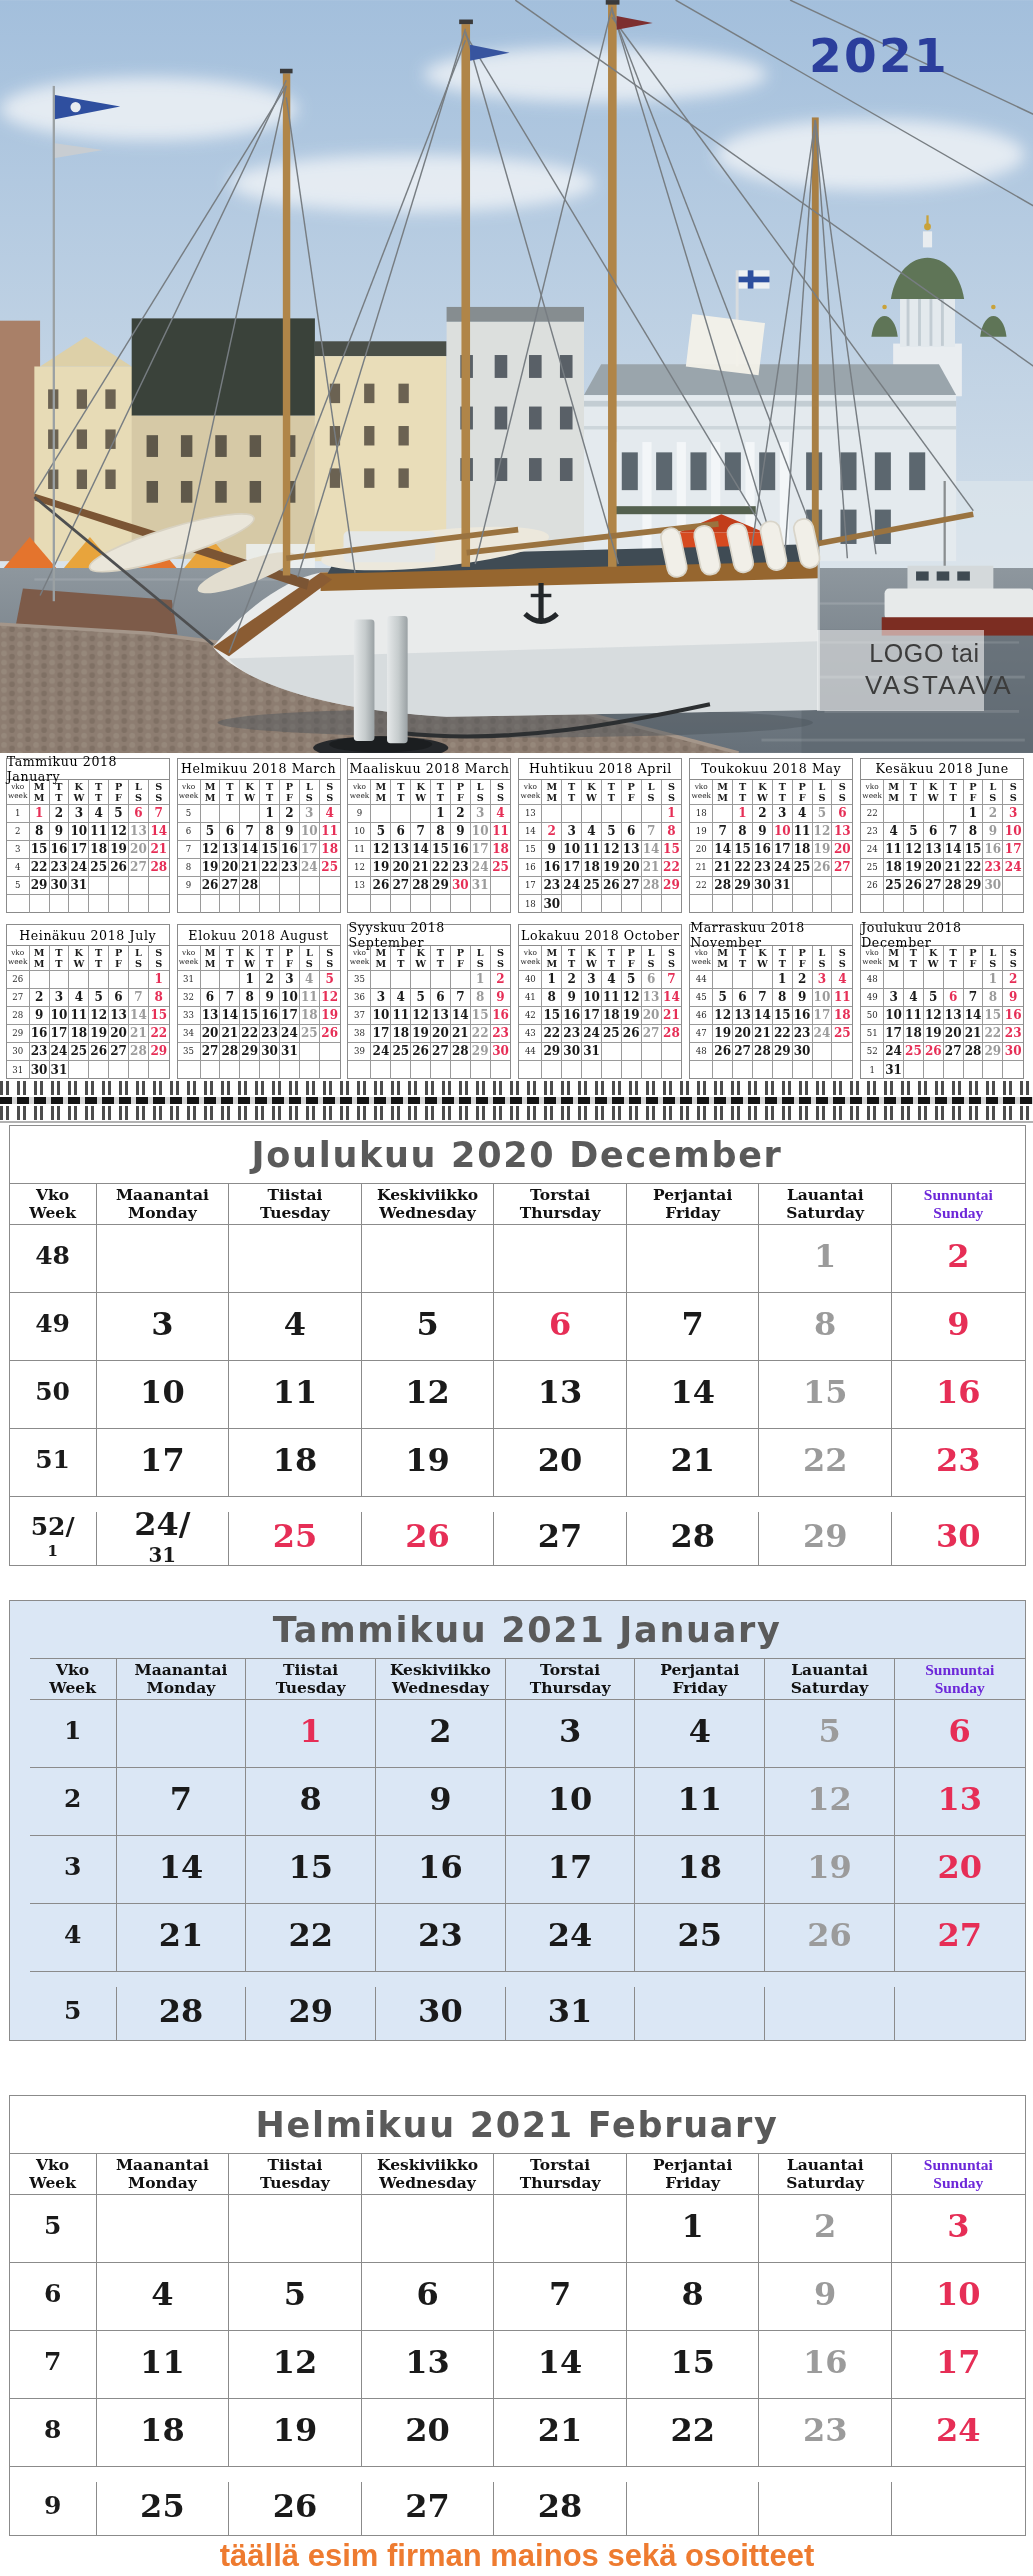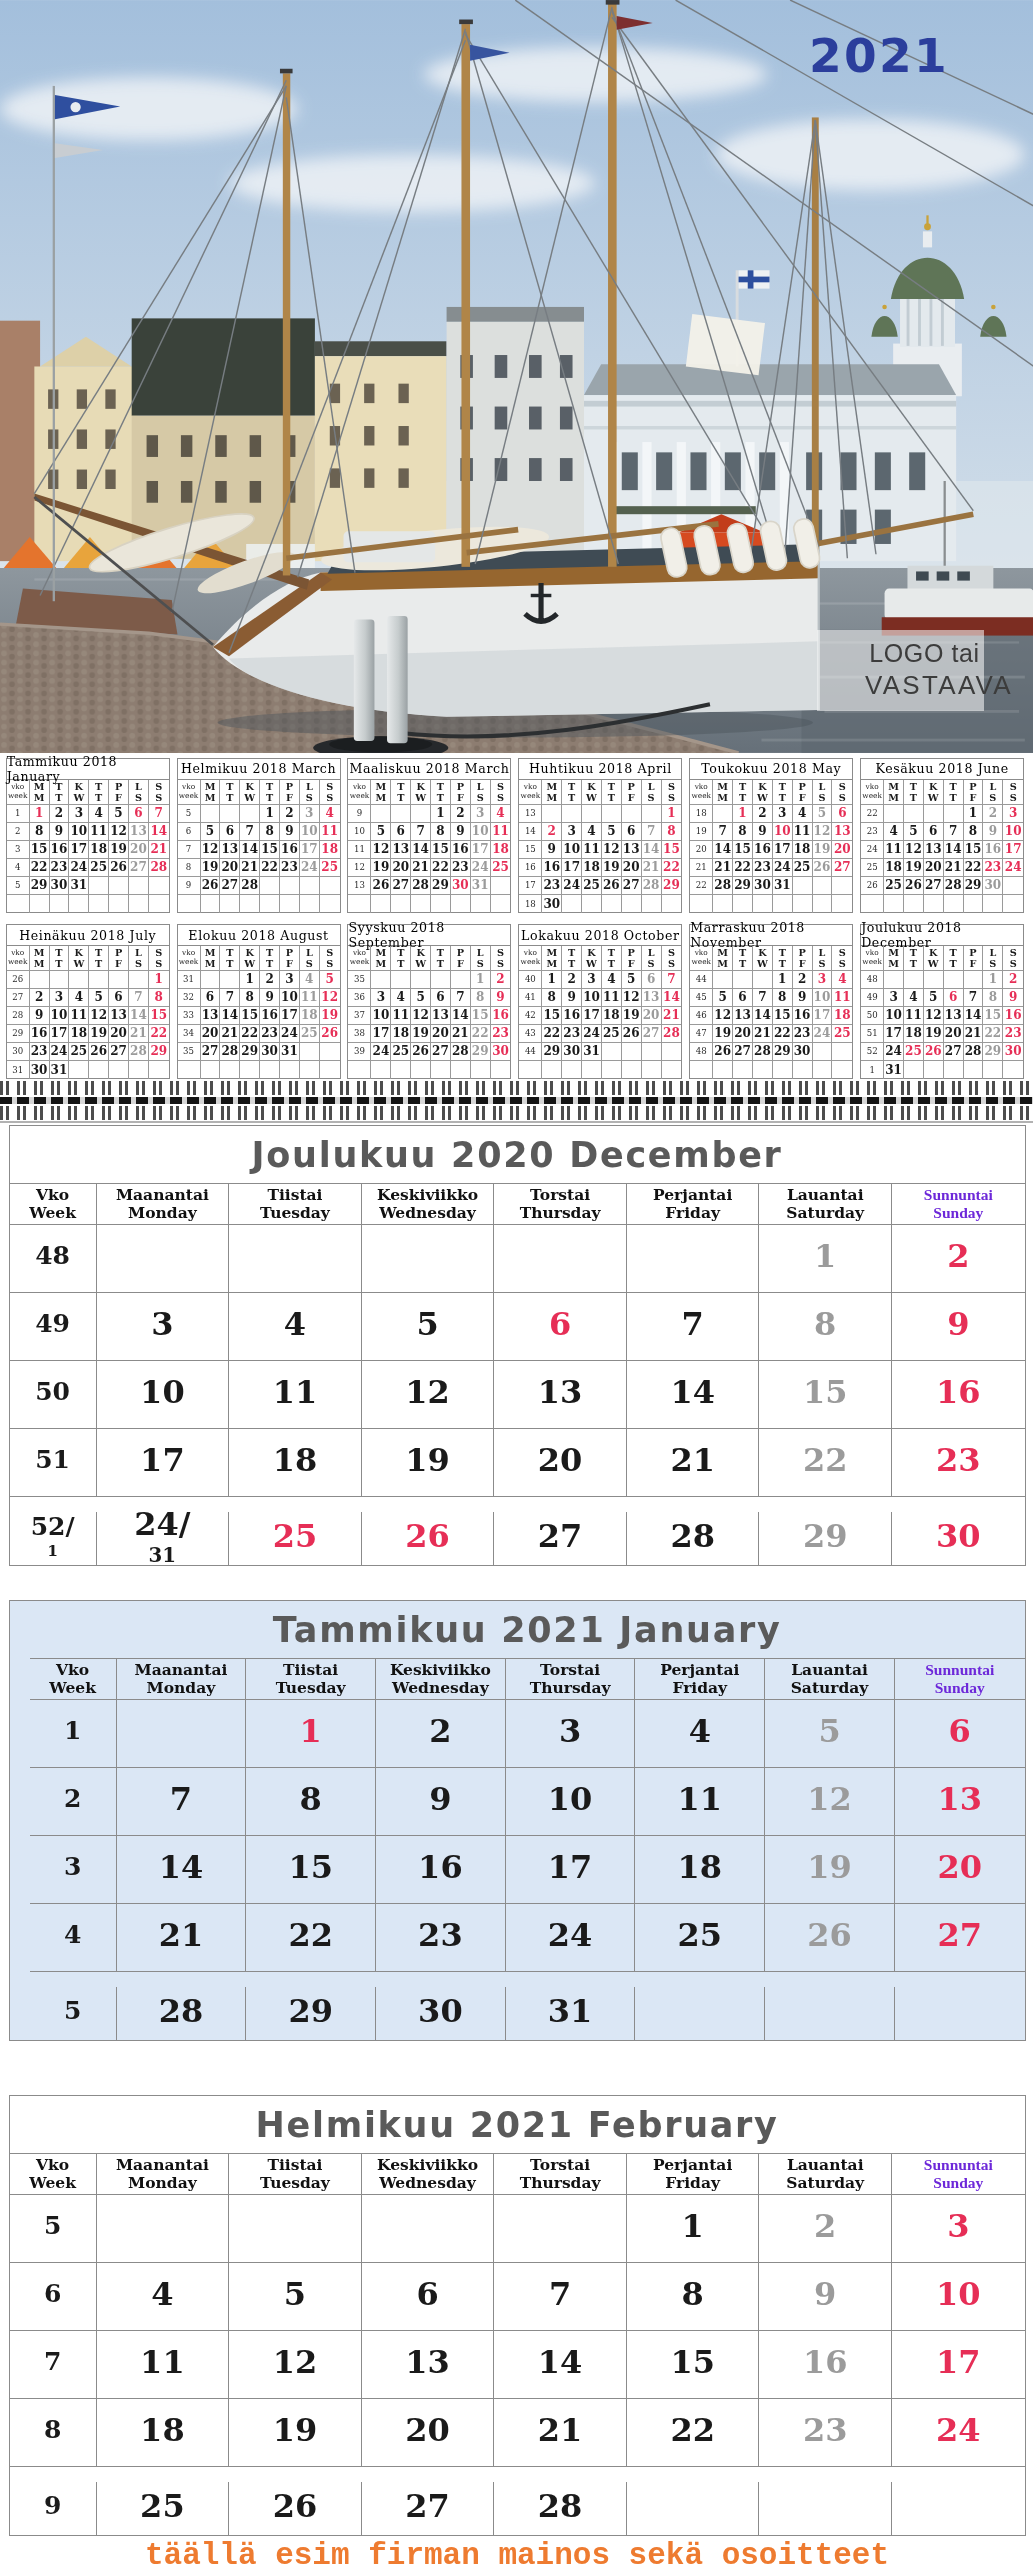--- a/index.html
+++ b/index.html
@@ -52,21 +52,21 @@
   .big-grid>div:nth-child(8n){border-right:none;}
   .big-grid>div:nth-last-child(-n+8){border-bottom:none;margin-top:15px;}
   .big-grid .bh span{display:block;font-weight:bold;font-size:15.5px;line-height:18px;color:#111;}
   .big-grid .bh.red span{color:#6d28d9;font-family:Liberation Serif, serif;}
   .big-grid .bw{font-weight:bold;font-size:25px;color:#1a1a1a;padding-bottom:5.7px;}
   .big-grid .bd{font-weight:bold;font-size:32px;padding-bottom:5.7px;}
   .sub{font-size:0.62em;vertical-align:-0.28em;}
   .ck{color:#1a1a1a;} .cg{color:#9b9b9b;} .cr{color:#e62e56;}
   
   .footer-ad{position:absolute;left:0;top:2538px;width:1034px;text-align:center;
-    font-family:Liberation Mono, monospace;font-weight:bold;font-size:31px;color:#ee7b30;}
+    font-family:Liberation Sans, sans-serif;font-weight:bold;font-size:31px;color:#ee7b30;}
 </style>
 </head>
 <body>
 
 <div class="page">
 
   <div class="photo">
     <svg width="1034" height="753" viewBox="0 0 1806 1315">
       <defs>
         <linearGradient id="sky" x1="0" y1="0" x2="0" y2="1">

